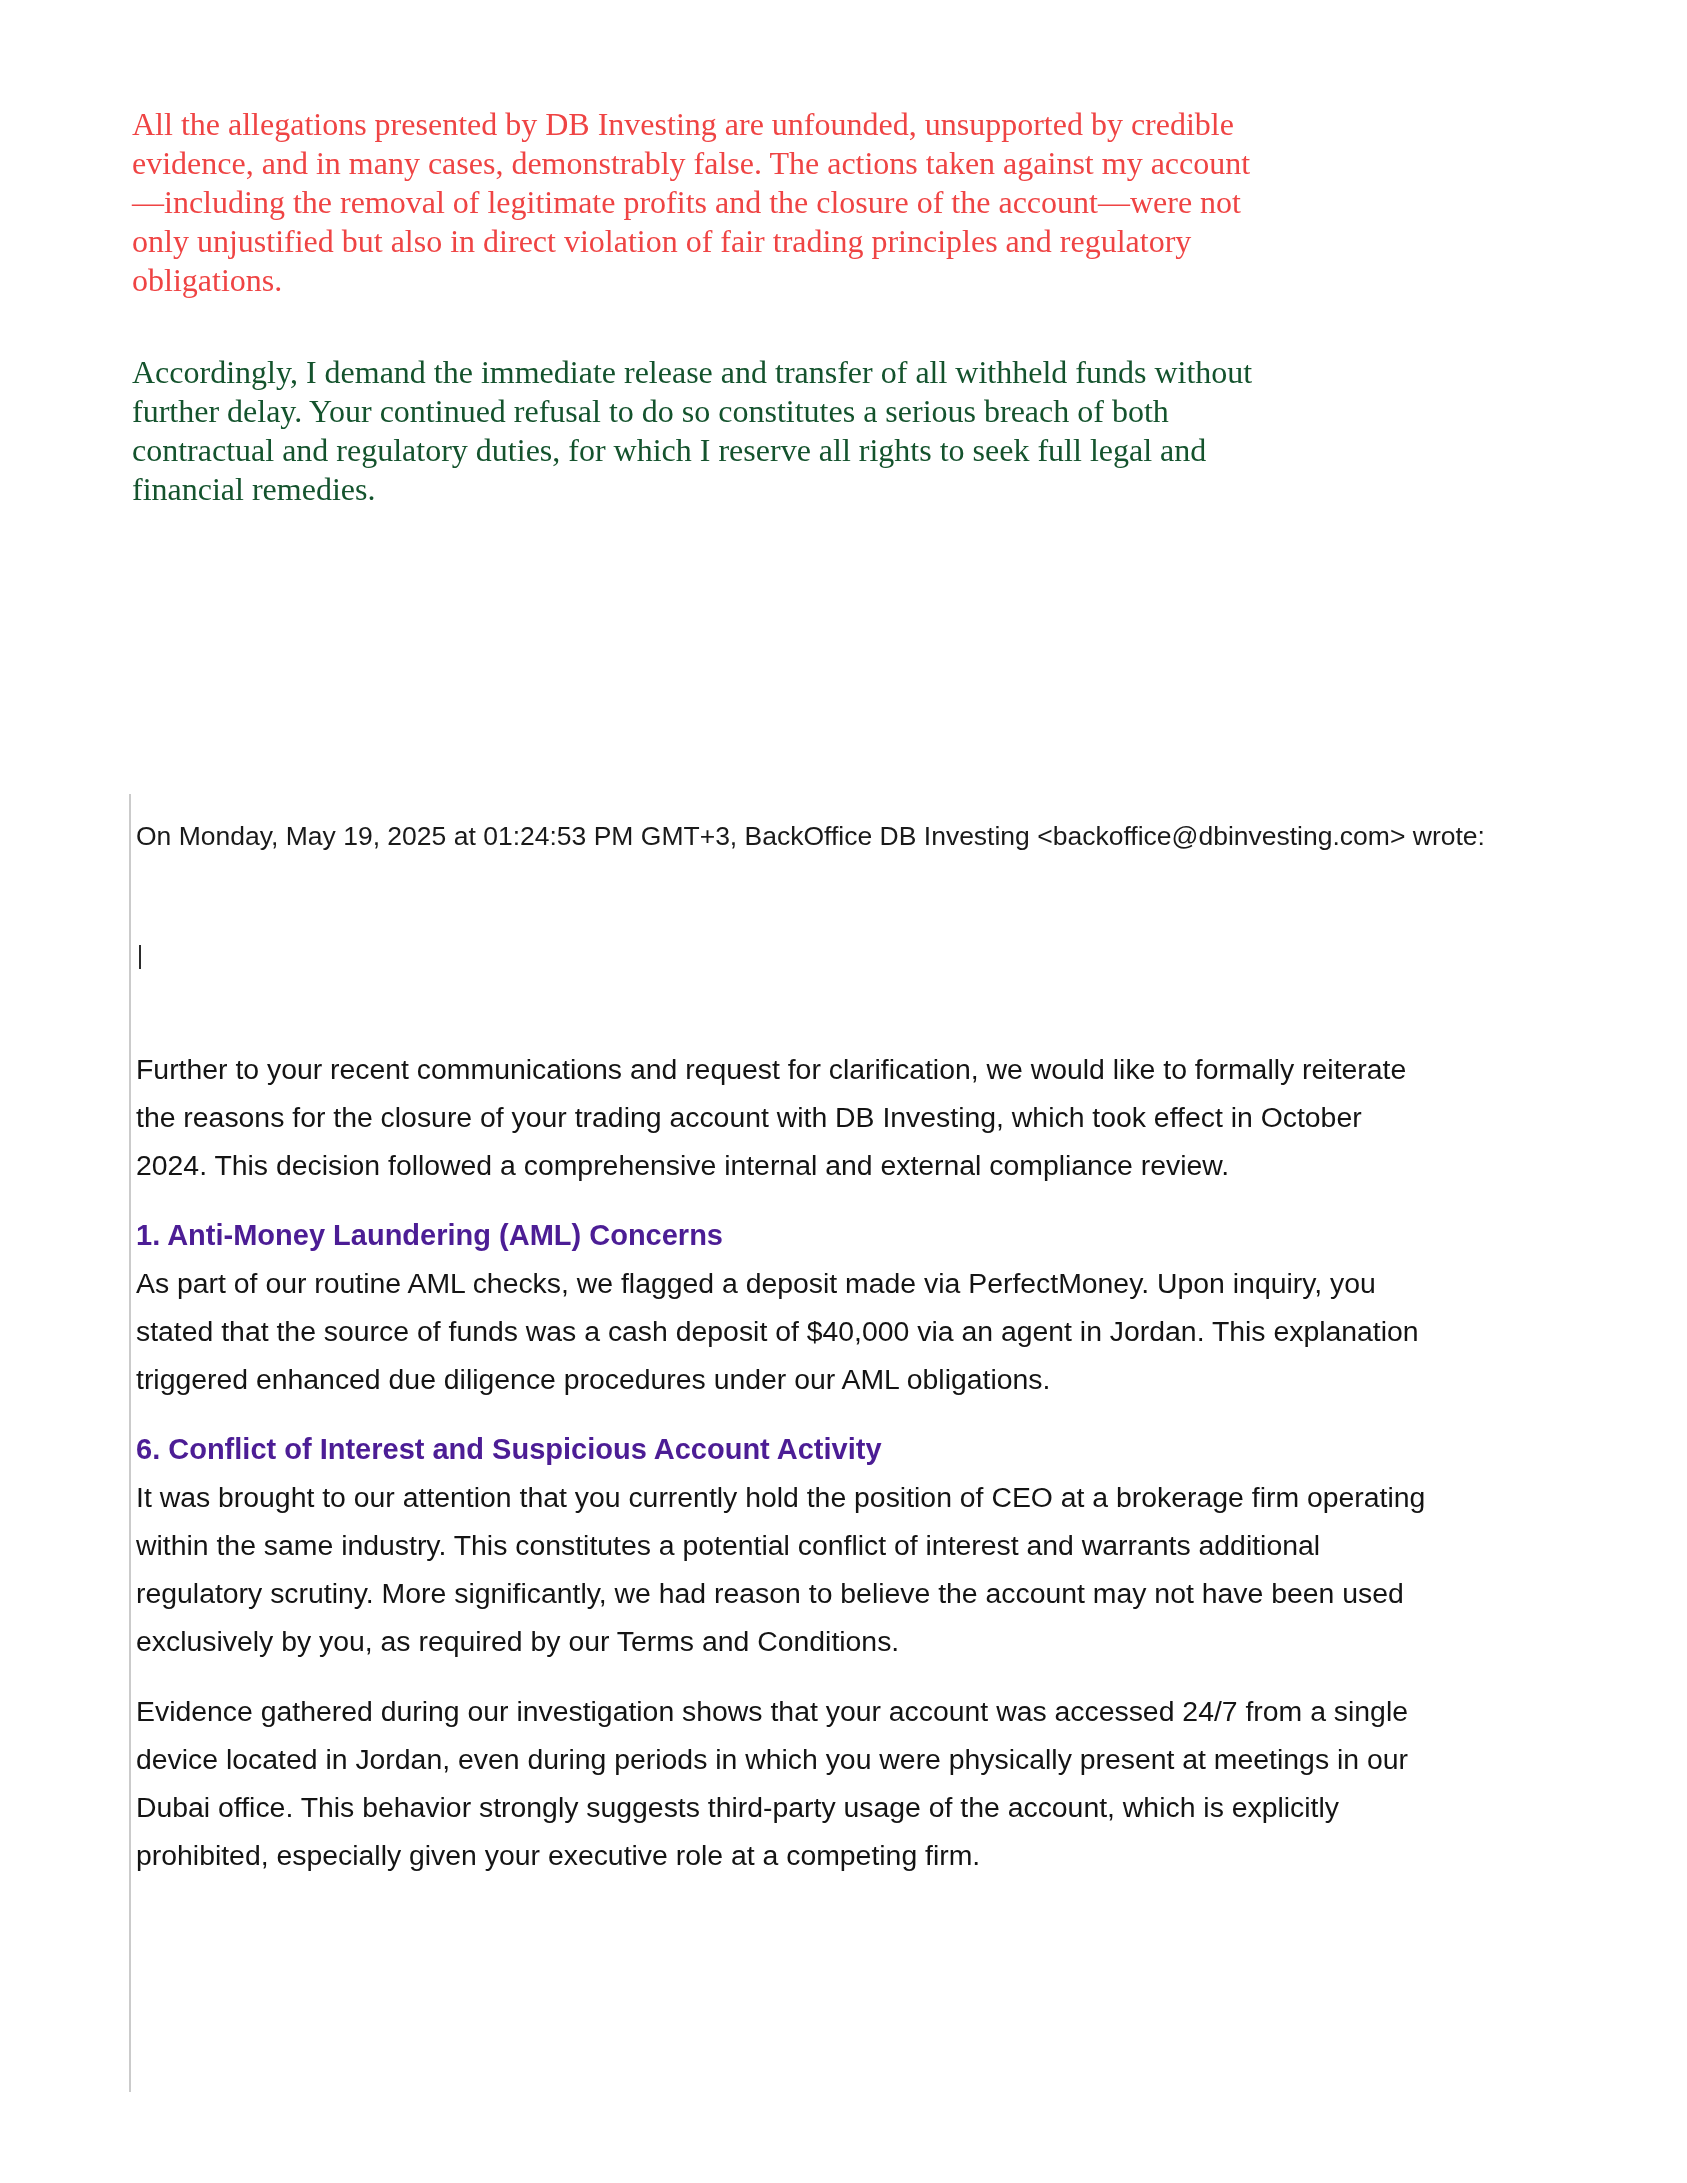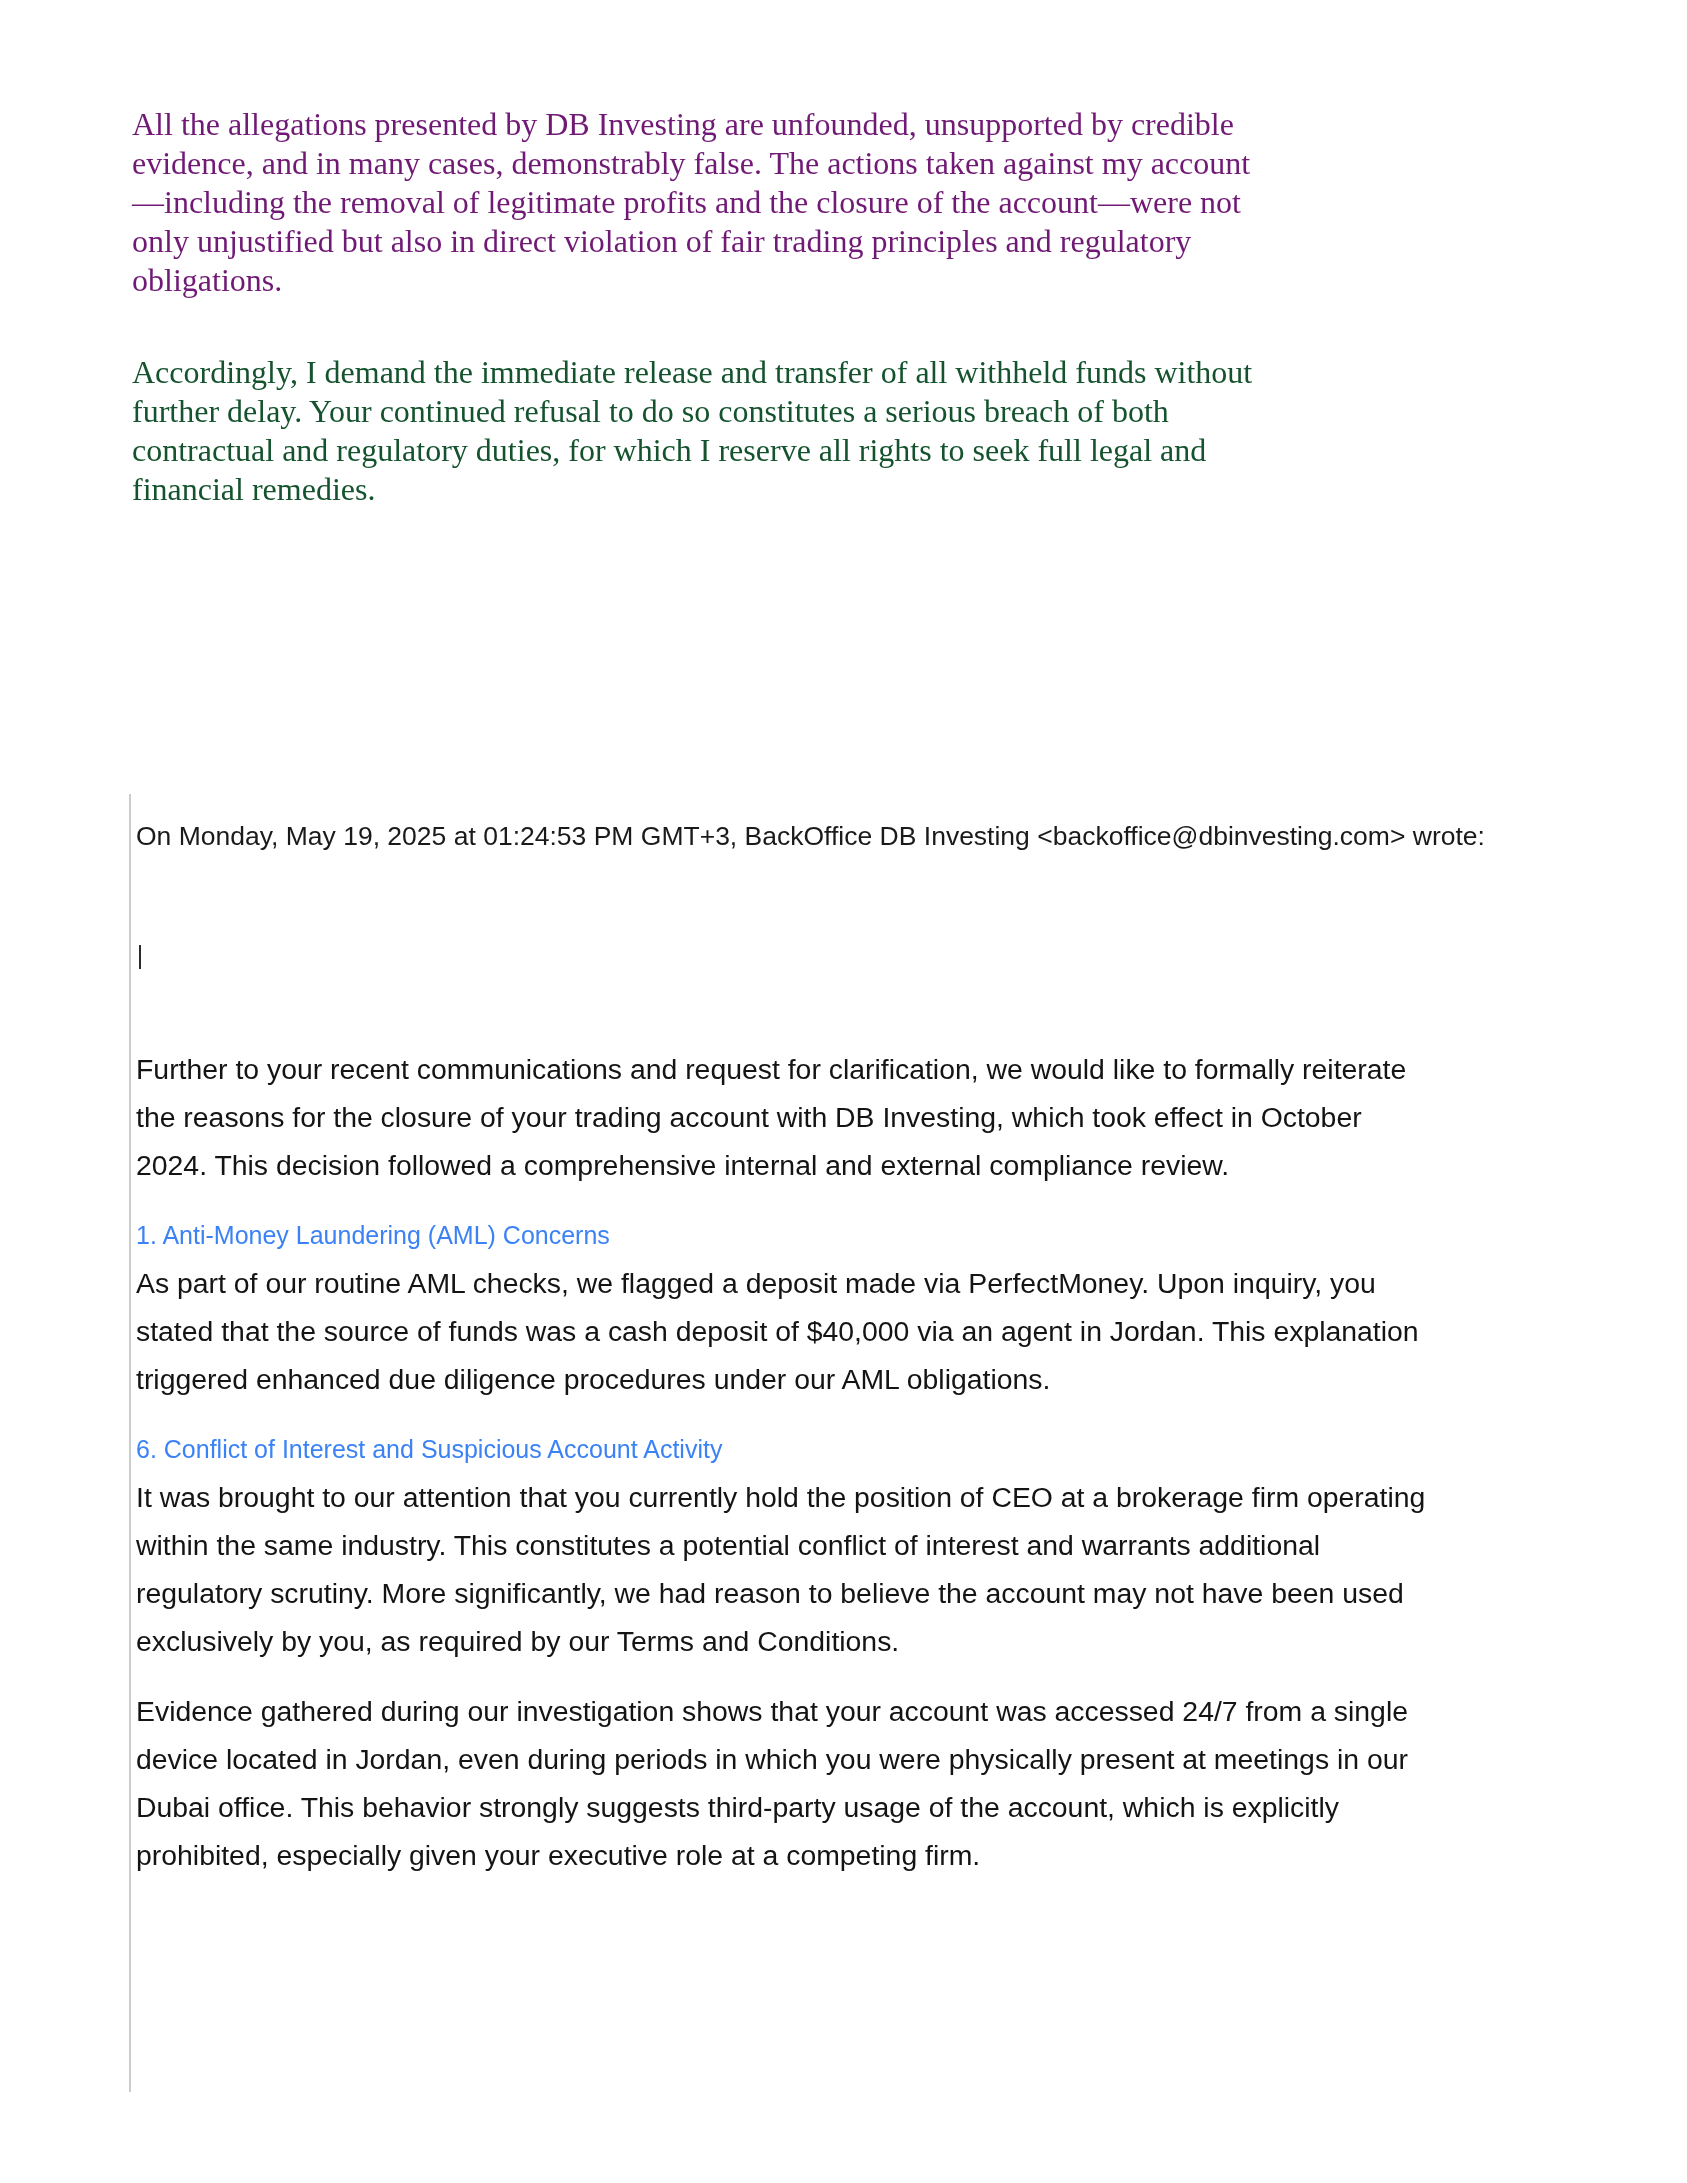--- a/index.html
+++ b/index.html
@@ -67,34 +67,34 @@
   .message p {
     margin: 0 0 22px 0;
     white-space: pre-line;
   }
   .message p.greeting {
     margin-bottom: 65px;
   }
   .message h3 {
     margin: 8px 0 0 0;
     font-family: "Liberation Sans", sans-serif;
-    font-size: 25px;
+    font-size: 29px;
     line-height: 48px;
-    font-weight: 400;
-    color: #3b82f6;
+    font-weight: 700;
+    color: #4c1d95;
     white-space: pre-line;
   }
 </style>
 </head>
 <body>
 
 <div class="page">
 
   <div class="red-letter">
-    <p style="color: #701a75;">All the allegations presented by DB Investing are unfounded, unsupported by credible
+    <p style="color: #ef4444;">All the allegations presented by DB Investing are unfounded, unsupported by credible
 evidence, and in many cases, demonstrably false. The actions taken against my account
 —including the removal of legitimate profits and the closure of the account—were not
 only unjustified but also in direct violation of fair trading principles and regulatory
 obligations.</p>
     <p style="color: #14532d;">Accordingly, I demand the immediate release and transfer of all withheld funds without
 further delay. Your continued refusal to do so constitutes a serious breach of both
 contractual and regulatory duties, for which I reserve all rights to seek full legal and
 financial remedies.</p>
   </div>
 

